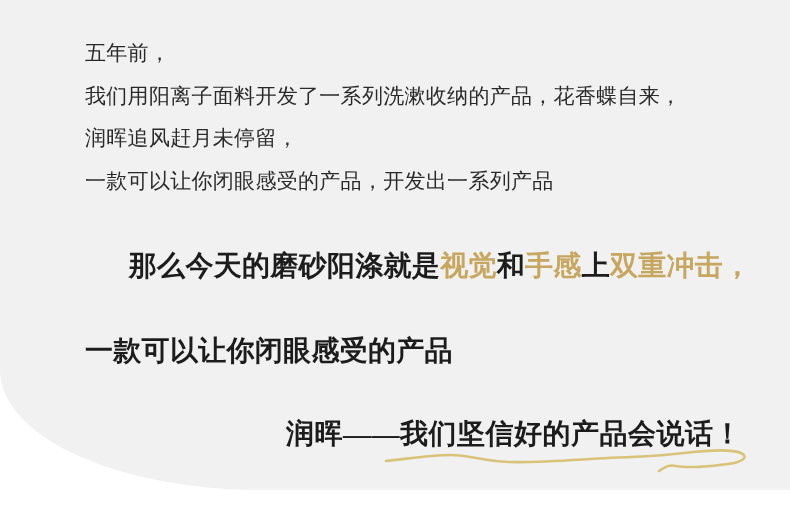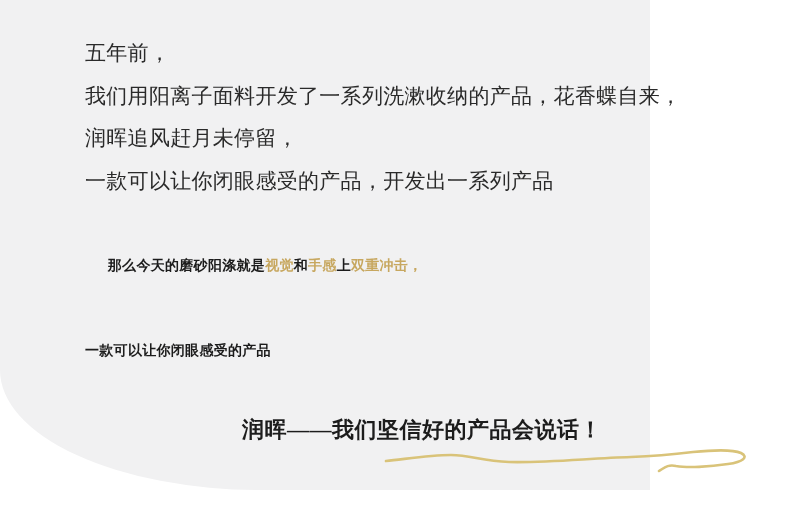--- a/index.html
+++ b/index.html
@@ -11,51 +11,51 @@
     height: 522px;
     position: relative;
     background: var(--page-bg, #ffffff);
     font-family: "Liberation Serif", "DejaVu Serif", serif;
     overflow: hidden;
   }
   .panel {
     position: absolute;
     top: 0;
     left: 0;
-    width: 650px;
+    width: 790px;
     height: 490px;
     background: var(--panel-bg, #f1f1f2);
     border-bottom-left-radius: 260px 120px;
   }
   .text-block {
     position: absolute;
     left: 85px;
     top: 32px;
     width: 660px;
   }
   .line {
     font-size: 21px;
     line-height: 42.5px;
     color: var(--text-color, #2a2a2a);
     letter-spacing: 0.3px;
     white-space: pre;
   }
   .line.bold {
     font-weight: 700;
-    font-size: 14px;
+    font-size: 28px;
     color: var(--bold-color, #1c1c1c);
   }
   .gold {
     color: var(--gold, #c7a75f);
   }
   .tagline {
     position: absolute;
     top: 415px;
     right: 48px;
-    font-size: 22px;
+    font-size: 28px;
     font-weight: 700;
     color: var(--bold-color, #1c1c1c);
     letter-spacing: 0.5px;
     white-space: pre;
   }
   .squiggle {
     position: absolute;
     left: 381px;
     top: 447px;
   }

